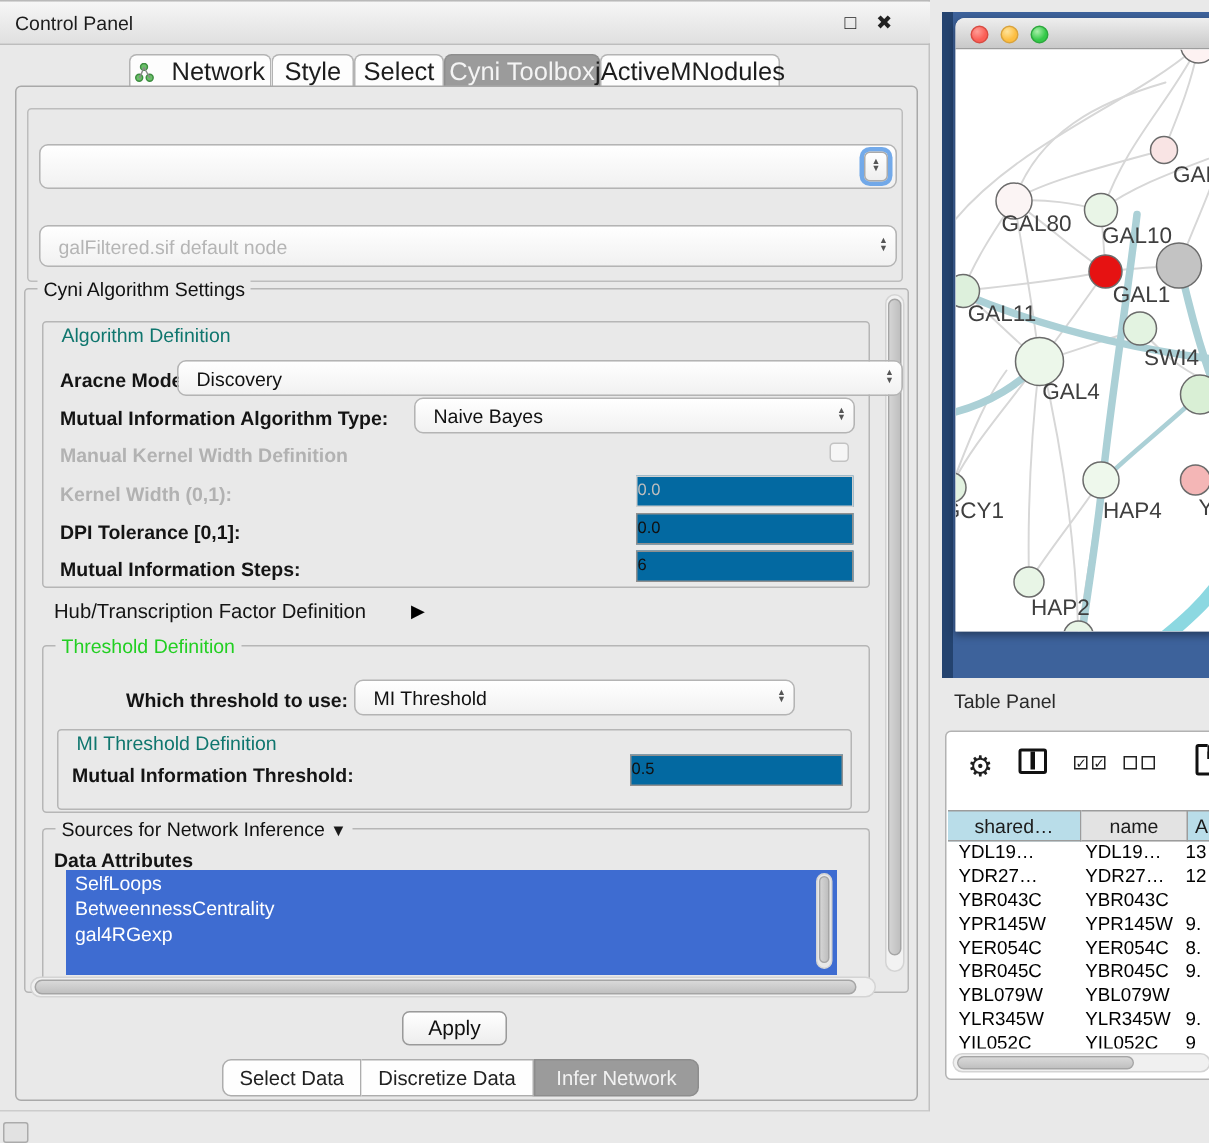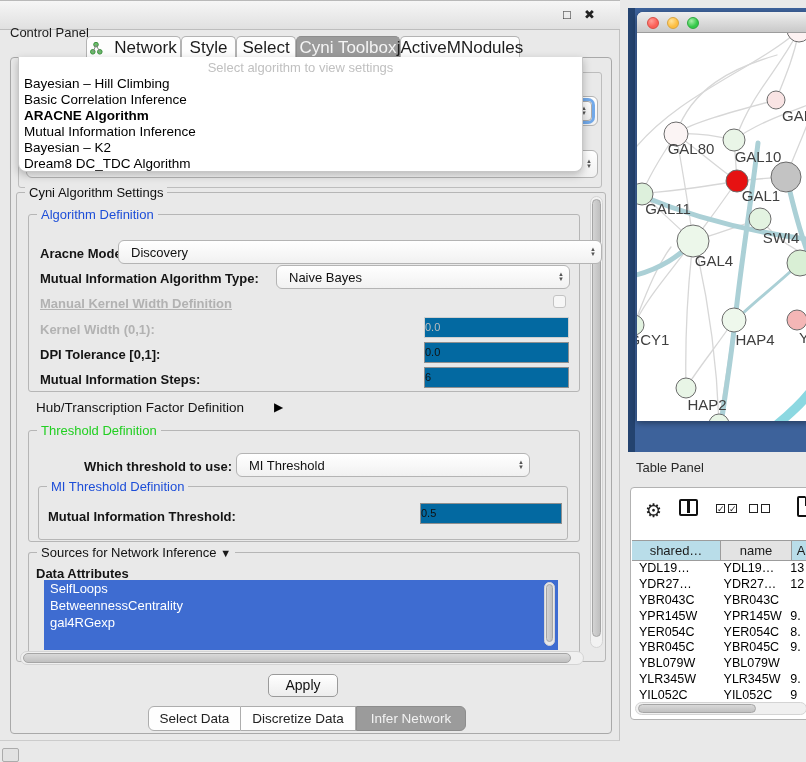--- a/index.html
+++ b/index.html
@@ -5,21 +5,21 @@
   * { margin:0; padding:0; box-sizing:border-box; }
   html,body { width:806px; height:762px; }
   body { font-family:"Liberation Sans", sans-serif; background:#e9e9e9; }
   .abs { position:absolute; }
   #root { position:relative; width:806px; height:762px; overflow:hidden; background:#e9e9e9; }
 
   
   #cp { left:0; top:0; width:620px; height:741px; border-right:1px solid #c2c2c2; border-bottom:1px solid #cccccc; background:#e9e9e9; }
   #cp-titlebar { left:0; top:0; width:620px; height:30px;
     background:linear-gradient(#f6f6f6,#e0e0e0); border-top:1px solid #b9b9b9; border-bottom:1px solid #bdbdbd; }
-  #cp-title { left:10px; top:24px; font-size:13px; color:#1c1c1c; }
+  #cp-title { left:10px; top:7px; font-size:13px; color:#1c1c1c; }
   .tb-ico { top:6px; font-size:13px; color:#222; cursor:default; }
 
   
   .tab { top:36px; height:23px; background:#fdfdfd; border:1px solid #b3b3b3; border-bottom:none;
     border-radius:5px 5px 0 0; font-size:17px; color:#1d1d1d; display:flex; align-items:center; justify-content:center; gap:11px; }
   .tab.sel { background:#9b9b9b; color:#f4f4f4; border-color:#8e8e8e; }
 
   
   #cp-panel { left:10px; top:57px; width:602px; height:677px; border:1px solid #a9a9a9; border-radius:4px; background:#e9e9e9; }
 
@@ -37,21 +37,21 @@
   
   #popup { left:18px; top:57px; width:565px; height:115px; background:#ffffff; z-index:50;
     border:1px solid #c7c7c7; border-top:none; border-radius:0 0 8px 8px; box-shadow:0 3px 8px rgba(0,0,0,.25); overflow:hidden; }
   #popup-prompt { text-align:center; font-size:13px; color:#c0c0c0; padding-top:3px; height:19px; }
   .popup-item { font-size:13.5px; color:#000; padding:0 5px; height:16px; line-height:16px; white-space:nowrap; }
   .popup-item.bold { font-weight:bold; }
 
   
   .group { border:1px solid #b6b6b6; border-radius:3px; }
   .gtitle { position:absolute; top:-8px; left:8px; background:#e9e9e9; padding:0 4px; font-size:13px; color:#111; white-space:nowrap; }
-  .gtitle.blue { color:#1d4ed8; }
+  .gtitle.blue { color:#0f766e;margin-top:9px; }
   .gtitle.green { color:#22cf22; }
   .flabel { font-size:13px; font-weight:bold; color:#141414; white-space:nowrap; }
   .flabel.dim { color:#b2b2b2; }
   .tfield { background:#0369a1; border:1px solid #8f8f8f; font-size:11px; color:#111; text-align:left; padding:3px 6px 0 0; }
   .tfield.dim { border-color:#cfcfcf; color:#bdbdbd; }
   .checkbox { width:13px; height:13px; border:1px solid #c3c3c3; border-radius:3px; background:#f6f6f6; }
 
   
   .sb-track-v { background:#f2f2f2; border:1px solid #d4d4d4; border-radius:7px; }
   .sb-thumb { background:linear-gradient(90deg,#d4d4d4,#bfbfbf); border:1px solid #a5a5a5; border-radius:6px; }
@@ -154,29 +154,20 @@
         </span>
     </div>
     <div id="ghost-combo2" class="abs combo">
       <span class="val dim">galFiltered.sif default node</span>
       <span class="stepper">
           <span>▲</span>
           <span>▼</span>
         </span>
     </div>
 
-    <div id="popup" class="abs">
-      <div id="popup-prompt">Select algorithm to view settings</div>
-      <div class="popup-item">Bayesian – Hill Climbing</div>
-      <div class="popup-item">Basic Correlation Inference</div>
-      <div class="popup-item bold">ARACNE Algorithm</div>
-      <div class="popup-item">Mutual Information Inference</div>
-      <div class="popup-item">Bayesian – K2</div>
-      <div class="popup-item">Dream8 DC_TDC Algorithm</div>
-    </div>
 
     <div class="abs group" style="left:16px;top:192px;width:590px;height:470px;">
       <span class="gtitle">Cyni Algorithm Settings</span>
     </div>
 
     <div class="abs sb-track-v" style="left:590px;top:196px;width:13px;height:452px;">
       <div class="sb-thumb" style="position:absolute;left:1px;top:2px;width:9px;height:438px;"></div>
     </div>
 
     <div class="abs group" style="left:28px;top:214px;width:552px;height:178px;">
@@ -191,21 +182,21 @@
         </span>
     </div>
     <div class="abs flabel" style="left:40px;top:271px;">Mutual Information Algorithm Type:</div>
     <div class="abs combo" style="left:276px;top:265px;width:294px;height:24px;">
       <span class="val">Naive Bayes</span>
       <span class="stepper">
           <span>▲</span>
           <span>▼</span>
         </span>
     </div>
-    <div class="abs flabel dim" style="left:40px;top:296px;text-decoration:underline;">Manual Kernel Width Definition</div>
+    <div class="abs flabel dim" style="left:40px;top:296px;">Manual Kernel Width Definition</div>
     <div class="abs checkbox" style="left:553px;top:295px;"></div>
     <div class="abs flabel dim" style="left:40px;top:322px;">Kernel Width (0,1):</div>
     <div class="abs tfield dim" style="left:424px;top:317px;width:145px;height:21px;">0.0</div>
     <div class="abs flabel" style="left:40px;top:347px;">DPI Tolerance [0,1]:</div>
     <div class="abs tfield" style="left:424px;top:342px;width:145px;height:21px;">0.0</div>
     <div class="abs flabel" style="left:40px;top:372px;">Mutual Information Steps:</div>
     <div class="abs tfield" style="left:424px;top:367px;width:145px;height:21px;">6</div>
 
     <div class="abs flabel" style="left:36px;top:400px;font-weight:normal;font-size:13.5px;">Hub/Transcription Factor Definition</div>
     <div class="abs hub-arrow" style="left:274px;top:400px;">▶</div>

